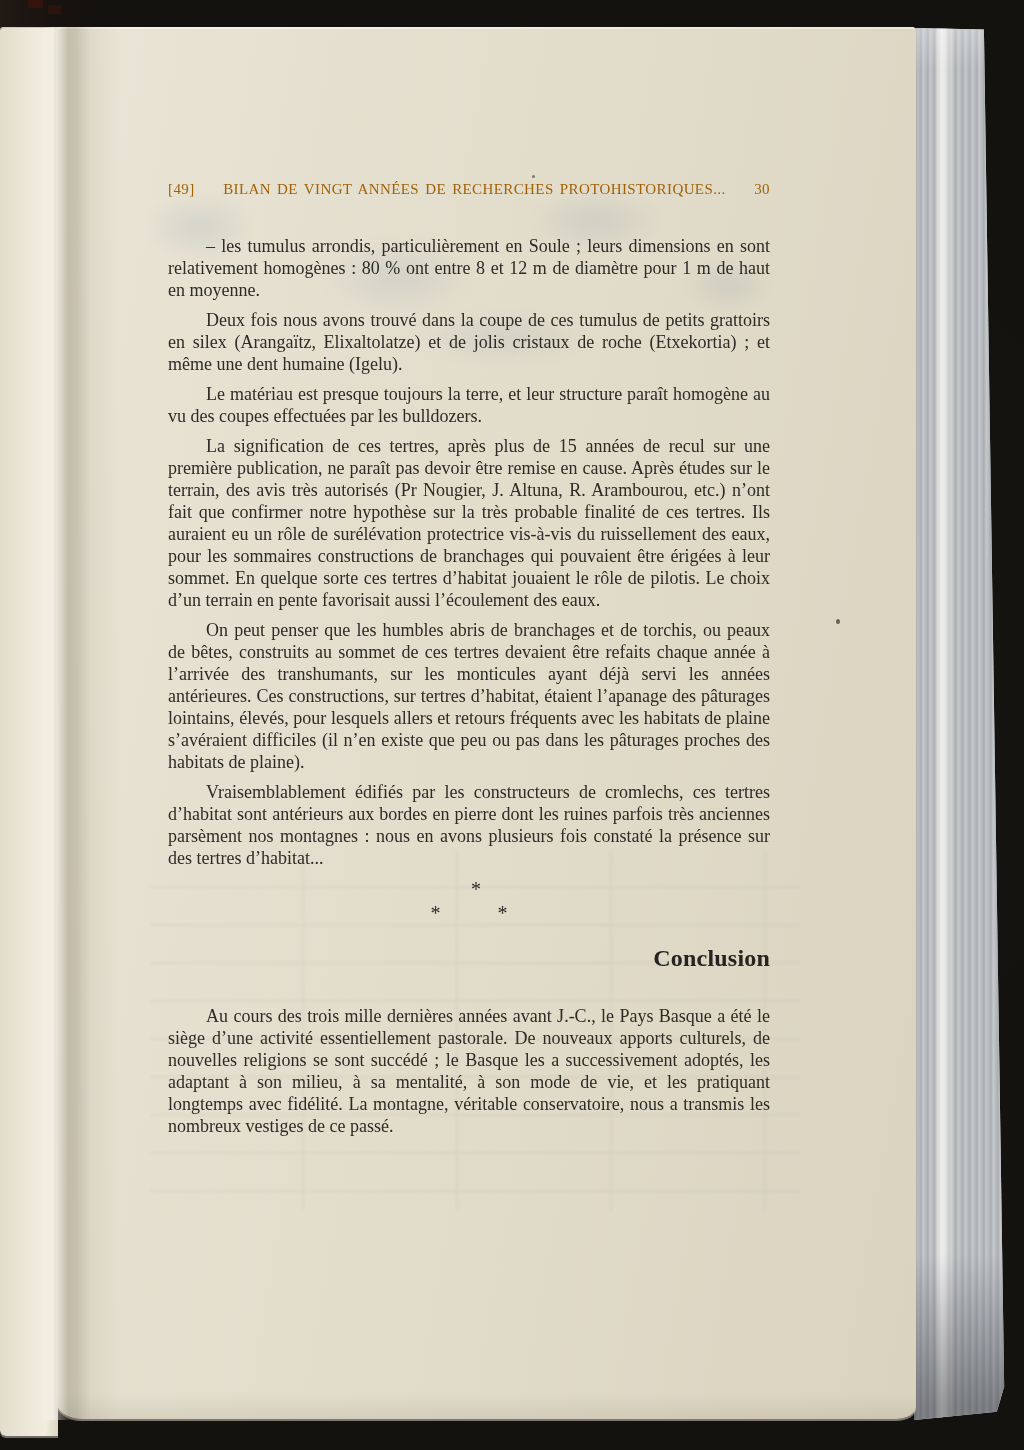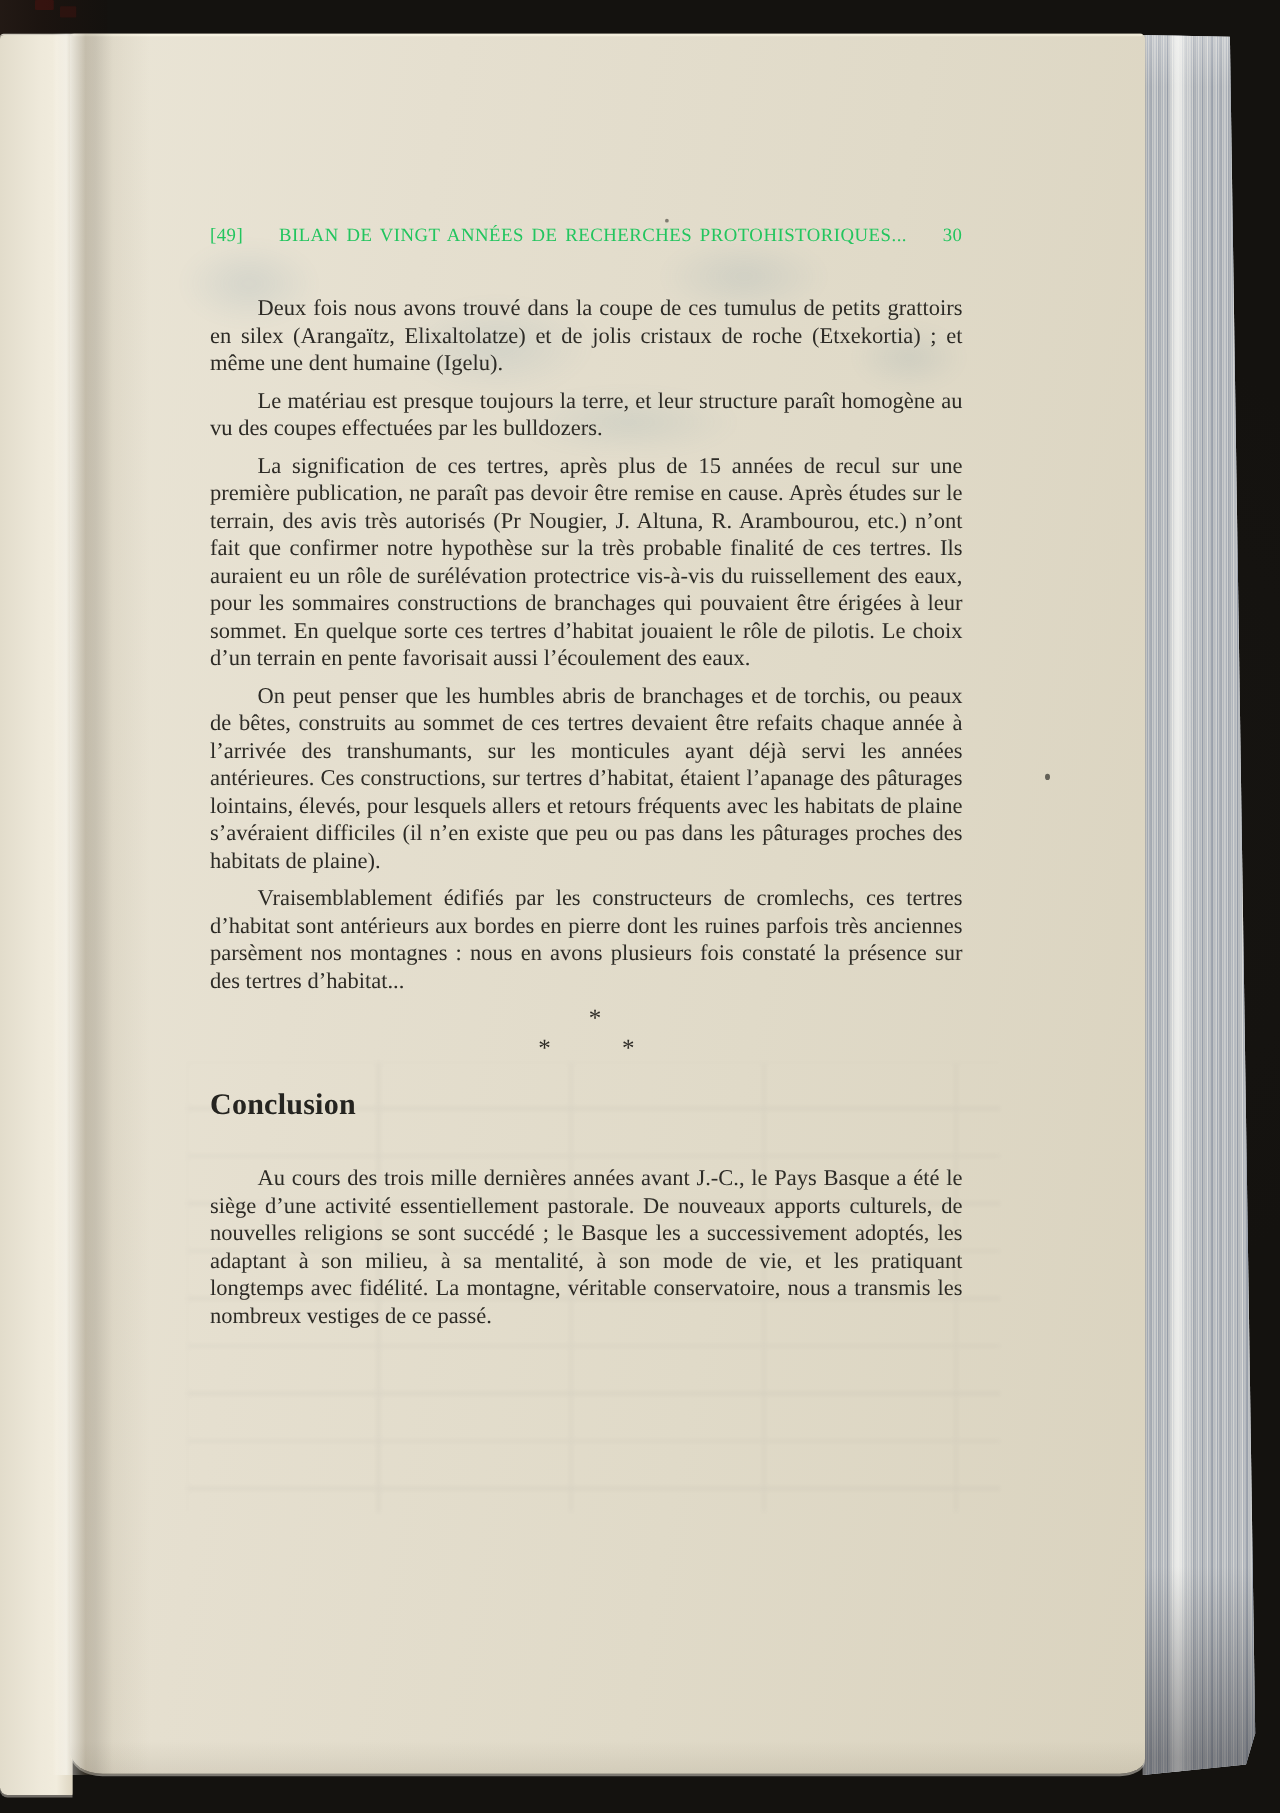--- a/index.html
+++ b/index.html
@@ -82,31 +82,31 @@
   }
   .ink-speck{position:absolute;left:836px;top:619px;width:4px;height:5px;background:#45433c;
     border-radius:50%;opacity:.8;z-index:6;}
   .dot-speck{position:absolute;left:532px;top:175px;width:3px;height:3px;background:#55524a;
     border-radius:50%;opacity:.7;z-index:6;}
 
   
   .page-content{position:absolute;left:168px;top:178px;width:602px;z-index:5;
     color:#2d2b26;font-size:18px;line-height:22px;text-align:justify;}
   .running-header{display:flex;align-items:flex-end;font-size:15px;letter-spacing:.4px;
-    word-spacing:2px;color:#22c55e;margin-bottom:35px;}
+    word-spacing:2px;color:#a16207;margin-bottom:35px;}
   .running-header .marker{flex:0 0 auto;}
   .running-header .title{flex:1 1 auto;text-align:center;}
   .running-header .pagenum{flex:0 0 auto;}
   .body-text p, .conclusion-text p{margin:0 0 8px 0;text-indent:38px;}
   .separator{text-align:center;font-size:20px;line-height:24px;color:#2d2b26;
     margin:4px 0 0 0;}
   .separator .row1{display:block;padding-left:14px;}
   .separator .row2{display:block;}
   .separator .row2 .a{display:inline-block;margin:0 26px;}
-  h2.conclusion-heading{text-align:left;font-size:24px;font-weight:bold;color:#252420;
+  h2.conclusion-heading{text-align:right;font-size:24px;font-weight:bold;color:#252420;
     margin:22px 0 36px 0;letter-spacing:.2px;}
 </style>
 </head>
 <body>
 
 <div class="backdrop"></div>
 <div class="cloth-corner"></div>
 <div class="red-mark-1"></div>
 <div class="red-mark-2"></div>
 
@@ -123,20 +123,21 @@
 
   <div class="page-content">
 
     <div class="running-header">
       <span class="marker">[49]</span>
       <span class="title">BILAN DE VINGT ANNÉES DE RECHERCHES PROTOHISTORIQUES...</span>
       <span class="pagenum">30</span>
     </div>
 
     <div class="body-text">
+        <p>– les tumulus arrondis, particulièrement en Soule ; leurs dimensions en sont relativement homogènes : 80 % ont entre 8 et 12 m de diamètre pour 1 m de haut en moyenne.</p>
         <p>Deux fois nous avons trouvé dans la coupe de ces tumulus de petits grattoirs en silex (Arangaïtz, Elixaltolatze) et de jolis cristaux de roche (Etxekortia) ; et même une dent humaine (Igelu).</p>
         <p>Le matériau est presque toujours la terre, et leur structure paraît homogène au vu des coupes effectuées par les bulldozers.</p>
         <p>La signification de ces tertres, après plus de 15 années de recul sur une première publication, ne paraît pas devoir être remise en cause. Après études sur le terrain, des avis très autorisés (Pr Nougier, J. Altuna, R. Arambourou, etc.) n’ont fait que confirmer notre hypothèse sur la très probable finalité de ces tertres. Ils auraient eu un rôle de surélévation protectrice vis-à-vis du ruissellement des eaux, pour les sommaires constructions de branchages qui pouvaient être érigées à leur sommet. En quelque sorte ces tertres d’habitat jouaient le rôle de pilotis. Le choix d’un terrain en pente favorisait aussi l’écoulement des eaux.</p>
         <p>On peut penser que les humbles abris de branchages et de torchis, ou peaux de bêtes, construits au sommet de ces tertres devaient être refaits chaque année à l’arrivée des transhumants, sur les monticules ayant déjà servi les années antérieures. Ces constructions, sur tertres d’habitat, étaient l’apanage des pâturages lointains, élevés, pour lesquels allers et retours fréquents avec les habitats de plaine s’avéraient difficiles (il n’en existe que peu ou pas dans les pâturages proches des habitats de plaine).</p>
         <p>Vraisemblablement édifiés par les constructeurs de cromlechs, ces tertres d’habitat sont antérieurs aux bordes en pierre dont les ruines parfois très anciennes parsèment nos montagnes : nous en avons plusieurs fois constaté la présence sur des tertres d’habitat...</p>
       </div>
 
     <div class="separator">
       <span class="row1">*</span>
       <span class="row2">

